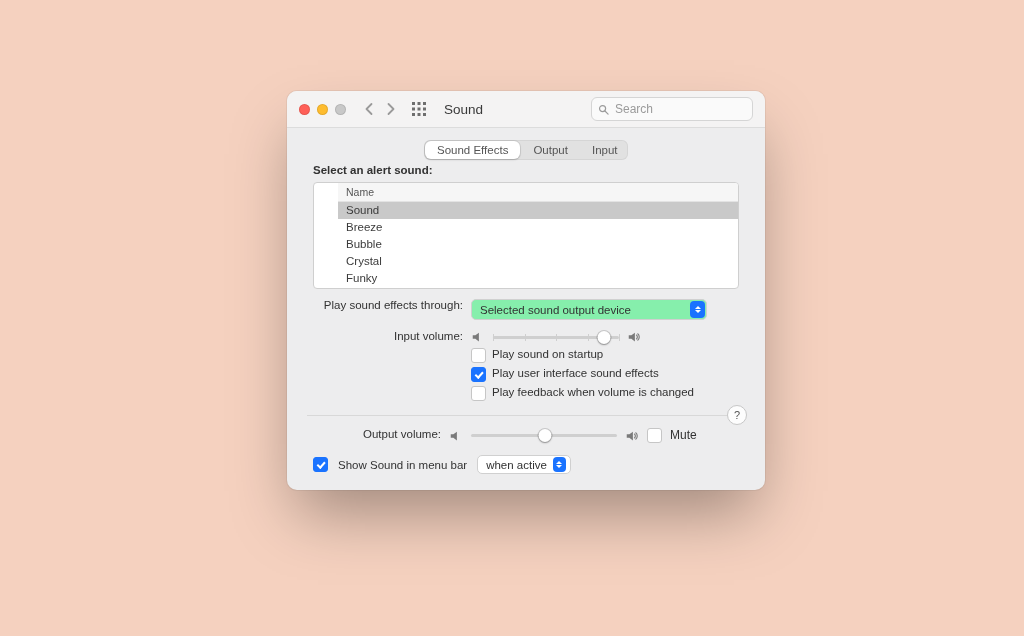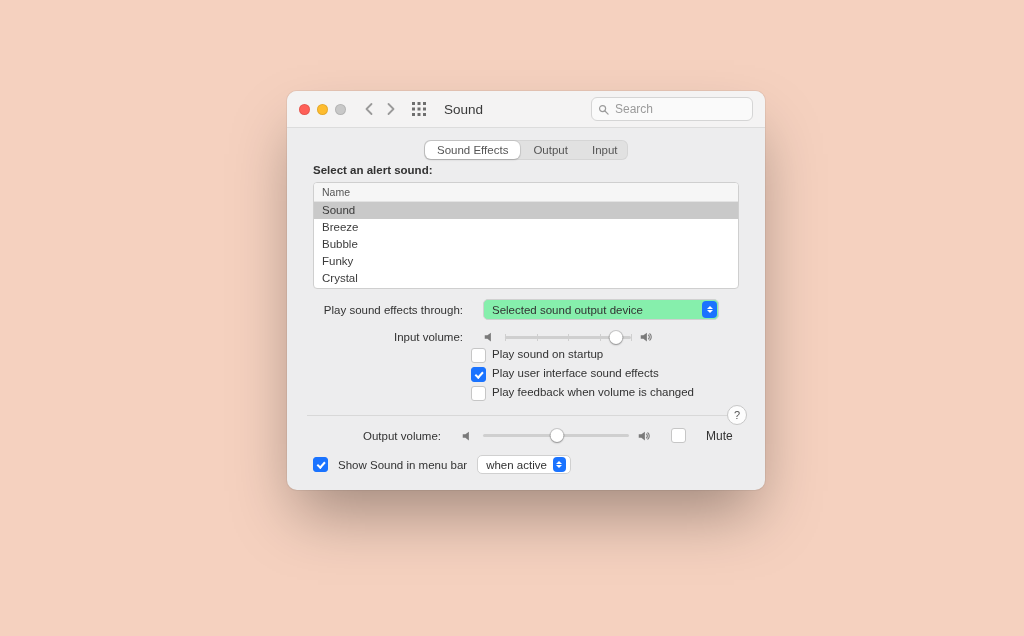--- a/index.html
+++ b/index.html
@@ -106,40 +106,40 @@
   }
 
   .section-label { font-weight:600; font-size:11.5px; margin:0 0 6px 0; }
 
   .list-frame {
     border:1px solid #cfcfcf;
     border-radius:4px;
     overflow:hidden;
     background:#fff;
     height:105px;
+    padding-left:24px;
   }
   .list-header {
     background:#f6f6f6;
     padding:3px 8px;
     font-size:10.5px;
     color:#555;
     border-bottom:1px solid #e3e3e3;
   }
   .list-rows { height:calc(100% - 19px); overflow:hidden; }
   .list-row {
     padding:1px 8px; font-size:11.5px; line-height:15px;
     color:#3b3b3b;
   }
   .list-row.selected { background:#c9c9c9; }
 
   .form-row {
     display:flex;
-    align-items:center;
     margin-top:10px;
-    gap:20px;
+    gap:8px;
   }
   .form-label {
     flex: 0 0 150px;
     text-align:right;
     font-size:11.5px;
   }
 
   .select {
     display:flex; align-items:center;
     height:19px;
@@ -283,22 +283,22 @@
     </div>
 
     <div class="section-label">Select an alert sound:</div>
 
     <div class="list-frame">
       <div class="list-header">Name</div>
       <div class="list-rows">
         <div class="list-row selected">Sound</div>
         <div class="list-row">Breeze</div>
         <div class="list-row">Bubble</div>
+        <div class="list-row">Crystal</div>
         <div class="list-row">Funky</div>
-        <div class="list-row">Crystal</div>
         <div class="list-row">Heroine</div>
       </div>
     </div>
 
     <div class="form-row">
       <div class="form-label">Play sound effects through:</div>
       <div class="select">
         <span>Selected sound output device</span>
         <span class="arrows"></span>
       </div>

